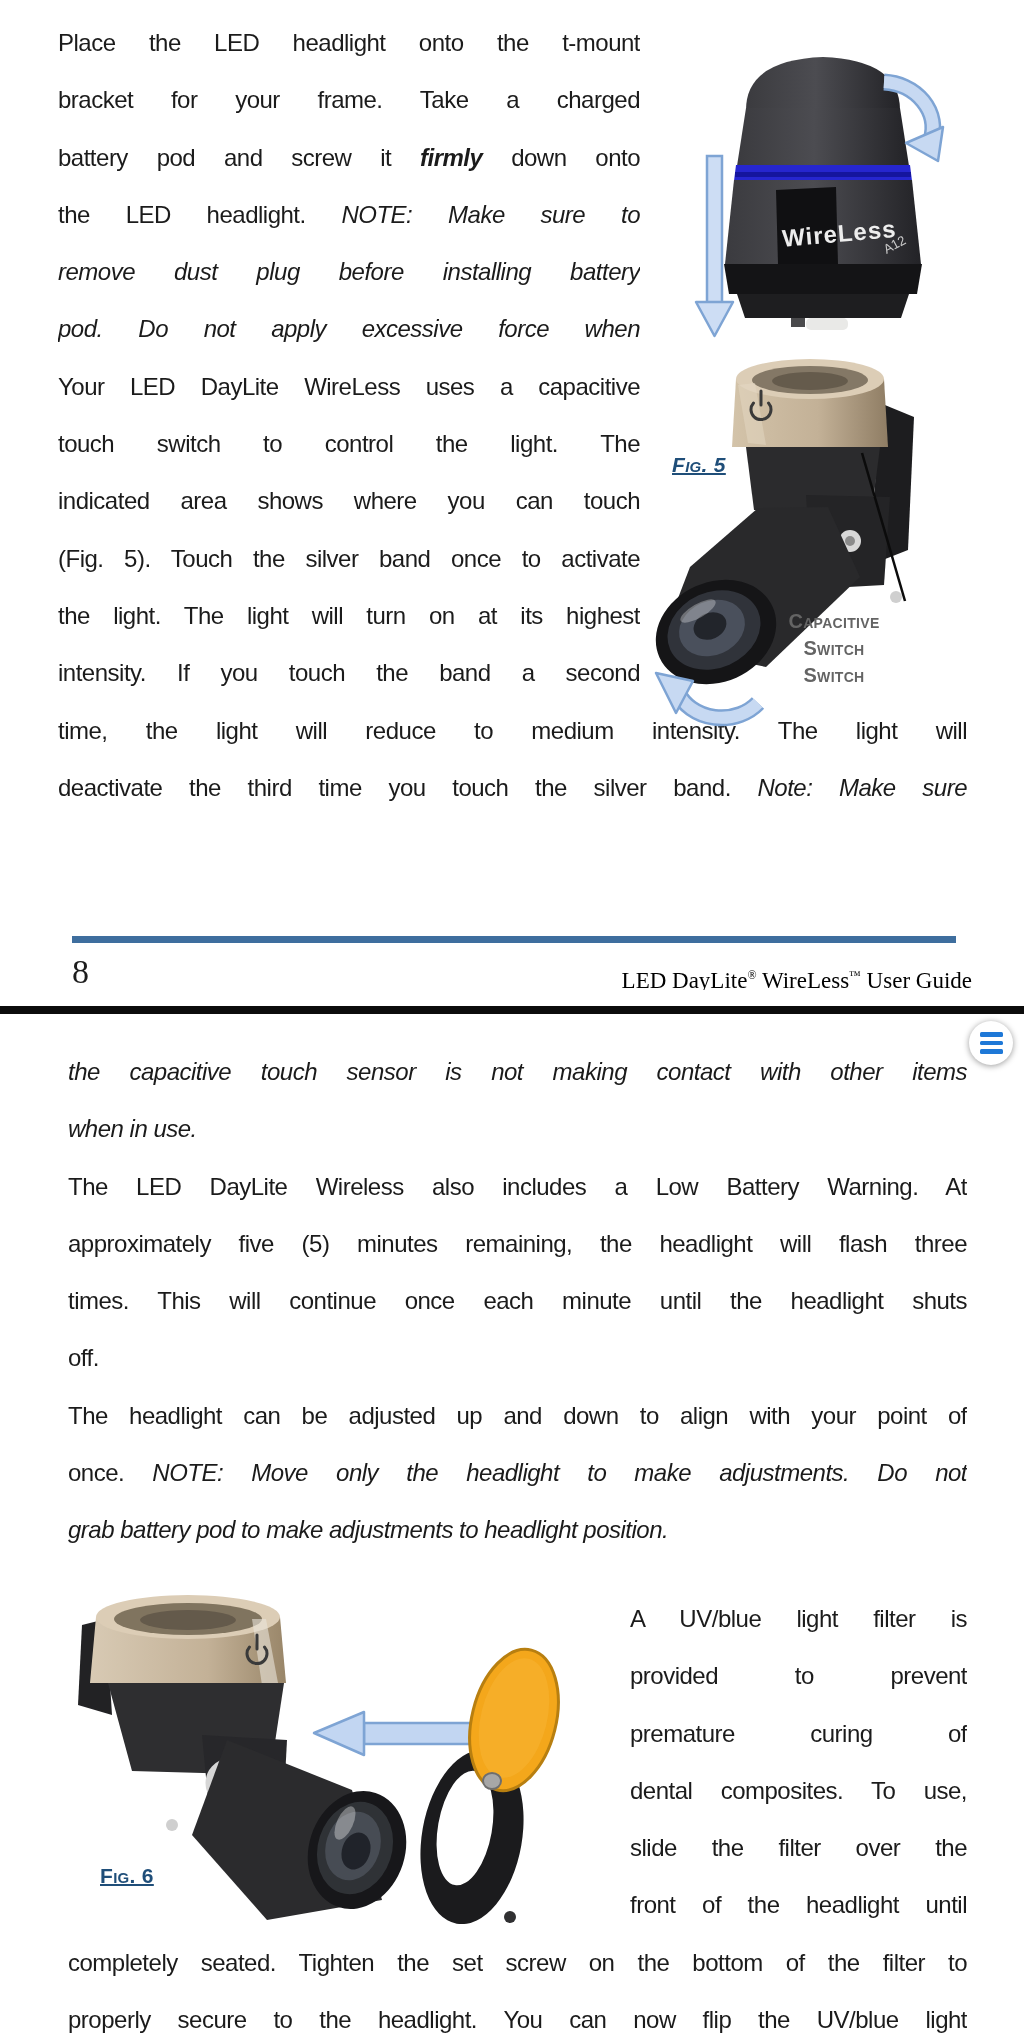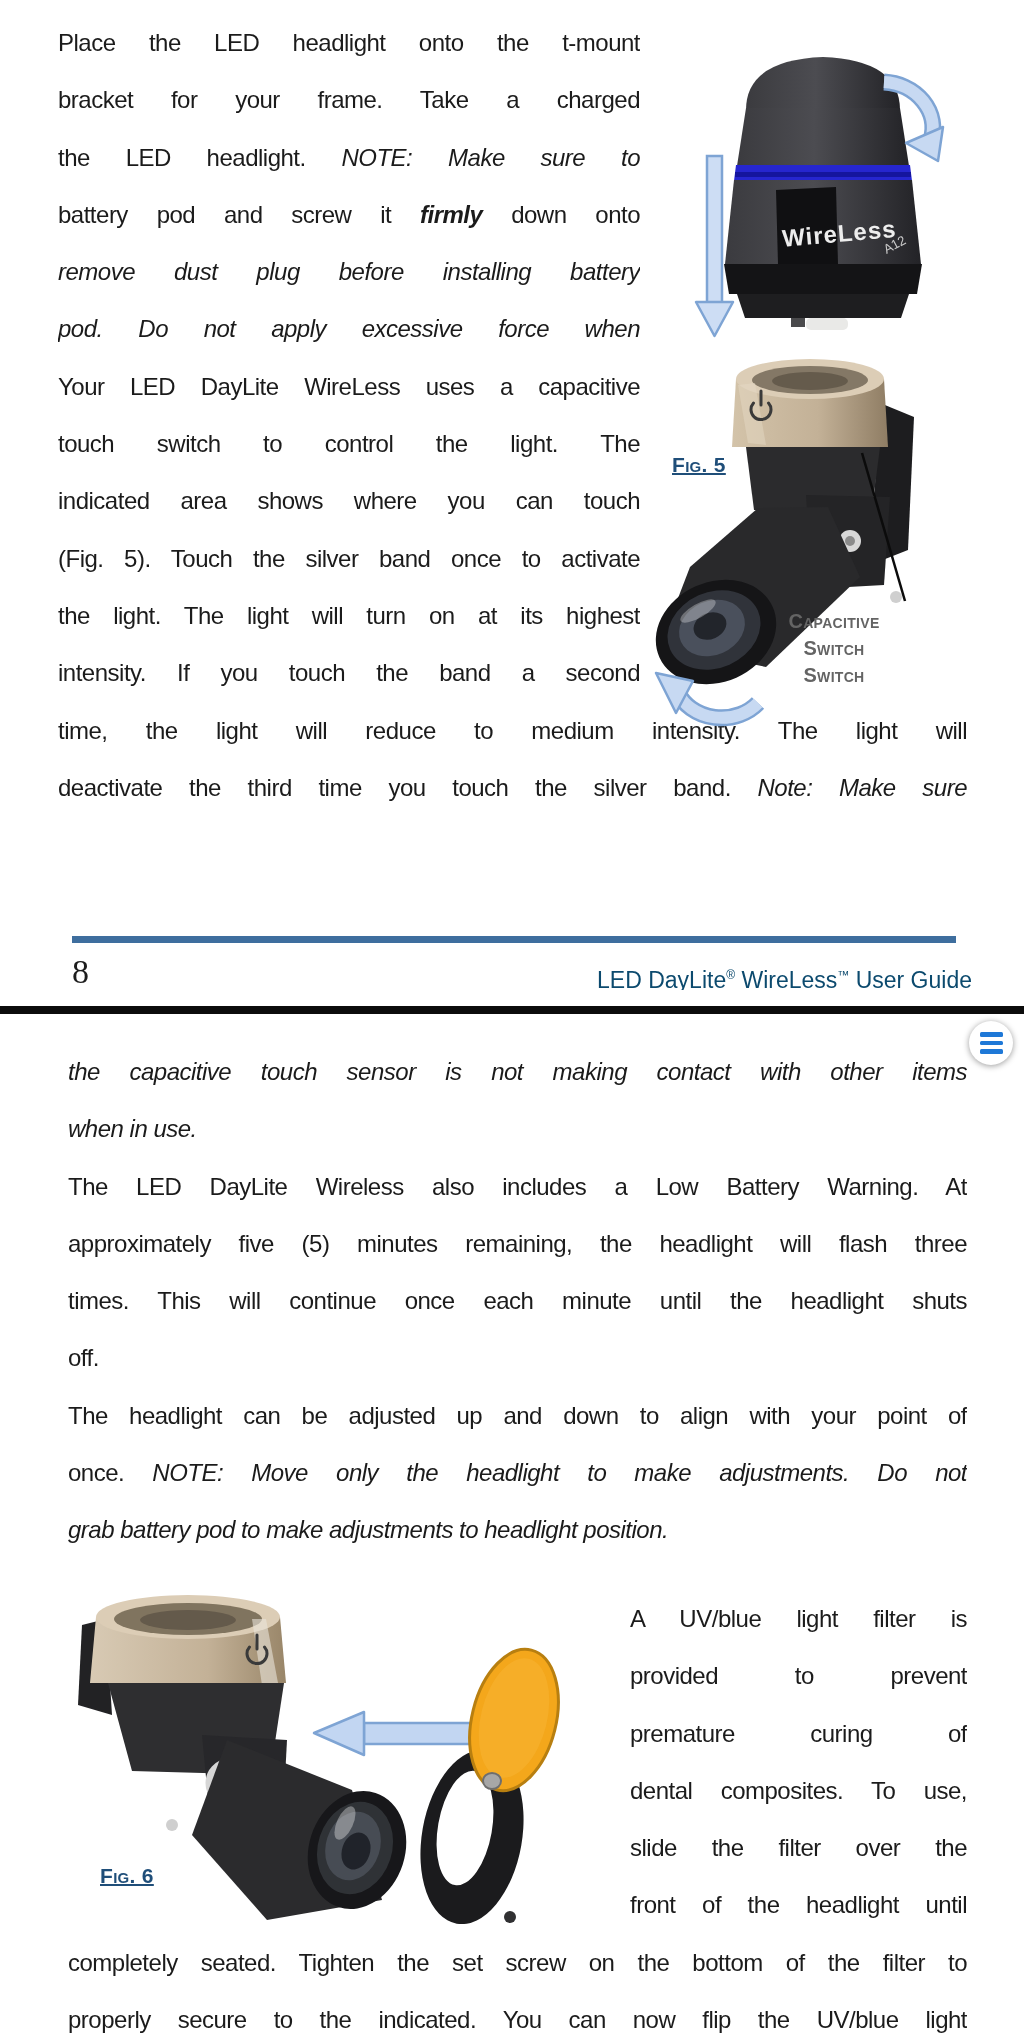--- a/index.html
+++ b/index.html
@@ -15,49 +15,49 @@
   .i{font-style:italic;}
   .bi{font-style:italic;font-weight:700;}
   .sup{font-size:12px;vertical-align:9px;letter-spacing:0;}
 
   #page1-lines{position:absolute;left:58px;top:14px;width:909px;}
   #page2-lines{position:absolute;left:68px;top:1043px;width:899px;}
   #page2-col{position:absolute;left:630px;top:1590px;width:337px;}
   #page2-bottom{position:absolute;left:68px;top:1934px;width:899px;}
 
   .figlabel{font-variant:small-caps;font-weight:700;font-size:21px;letter-spacing:.3px;color:#1f4e79;text-decoration:underline;text-decoration-thickness:2px;z-index:3;}
-  .fig5-label{left:672px;top:453px;}
+  .fig5-label{left:672px;top:453px;font-style:italic;}
   .fig6-label{left:100px;top:1864px;}
 
   .callout{right:75px;top:608px;width:230px;z-index:3;}
   .callout .tline{height:27px;line-height:27px;font-size:20px;letter-spacing:.3px;color:#646464;font-weight:600;font-variant:small-caps;text-align:center;}
 
   .footer-rule{left:72px;top:936px;width:884px;height:7px;background:#3e6e9e;}
   .page-num{left:72px;top:954px;font-family:"Liberation Serif",serif;font-size:34px;color:#1d1d1d;line-height:36px;}
   .footer-title{right:52px;top:960px;width:500px;}
-  .footer-title .tline{height:30px;line-height:30px;font-family:Liberation Sans, sans-serif;font-size:23px;letter-spacing:0;color:#0c4a6e;text-align:right;}
+  .footer-title .tline{height:30px;line-height:30px;font-family:Liberation Serif, serif;font-size:23px;letter-spacing:0;color:#000000;text-align:right;}
 
   .separator{left:0;top:1006px;width:1024px;height:8px;background:#0c0c0c;}
 
   .fab{left:969px;top:1021px;width:44px;height:44px;border-radius:50%;background:#fff;
        box-shadow:0 1px 6px rgba(0,0,0,.4);display:flex;flex-direction:column;justify-content:center;align-items:center;gap:4px;z-index:5;cursor:pointer;}
   .fab .bar{width:23px;height:4.5px;background:#1e78d7;border-radius:1.5px;}
 
   svg text{font-family:"Liberation Sans",sans-serif;}
 </style>
 </head>
 <body>
 
 <div id="screen">
 
   <div id="page1-lines">
       <div class="tline just narrow"><span>Place the LED headlight onto the t-mount</span></div>
       <div class="tline just narrow"><span>bracket for your frame. Take a charged</span></div>
+      <div class="tline just narrow"><span>battery pod and screw it </span><span class="bi">firmly</span><span> down onto</span></div>
       <div class="tline just narrow"><span>the LED headlight. </span><span class="i">NOTE: Make sure to</span></div>
-      <div class="tline just narrow"><span>battery pod and screw it </span><span class="bi">firmly</span><span> down onto</span></div>
       <div class="tline just narrow"><span class="i">remove dust plug before installing battery</span></div>
       <div class="tline just narrow"><span class="i">pod. Do not apply excessive force when</span></div>
       <div class="tline just narrow"><span>Your LED DayLite WireLess uses a capacitive</span></div>
       <div class="tline just narrow"><span>touch switch to control the light. The</span></div>
       <div class="tline just narrow"><span>indicated area shows where you can touch</span></div>
       <div class="tline just narrow"><span>(Fig. 5). Touch the silver band once to activate</span></div>
       <div class="tline just narrow"><span>the light. The light will turn on at its highest</span></div>
       <div class="tline just narrow"><span>intensity. If you touch the band a second</span></div>
       <div class="tline just"><span>time, the light will reduce to medium intensity. The light will</span></div>
       <div class="tline just"><span>deactivate the third time you touch the silver band. </span><span class="i">Note: Make sure</span></div>
@@ -167,21 +167,21 @@
   <div id="page2-col">
       <div class="tline just"><span>A UV/blue light filter is</span></div>
       <div class="tline just"><span>provided to prevent</span></div>
       <div class="tline just"><span>premature curing of</span></div>
       <div class="tline just"><span>dental composites. To use,</span></div>
       <div class="tline just"><span>slide the filter over the</span></div>
       <div class="tline just"><span>front of the headlight until</span></div>
     </div>
   <div id="page2-bottom">
       <div class="tline just"><span>completely seated. Tighten the set screw on the bottom of the filter to</span></div>
-      <div class="tline just"><span>properly secure to the indicated. You can now flip the UV/blue light</span></div>
+      <div class="tline just"><span>properly secure to the headlight. You can now flip the UV/blue light</span></div>
     </div>
 
   <svg class="abs" style="left:52px;top:1585px" width="565" height="350" viewBox="0 0 565 350">
     <defs>
       <linearGradient id="tanG2" x1="0" y1="0" x2="1" y2="0">
         <stop offset="0" stop-color="#d8cab4"></stop>
           <stop offset="0.6" stop-color="#c3b197"></stop>
           <stop offset="1" stop-color="#998669"></stop>
       </linearGradient>
     </defs>

